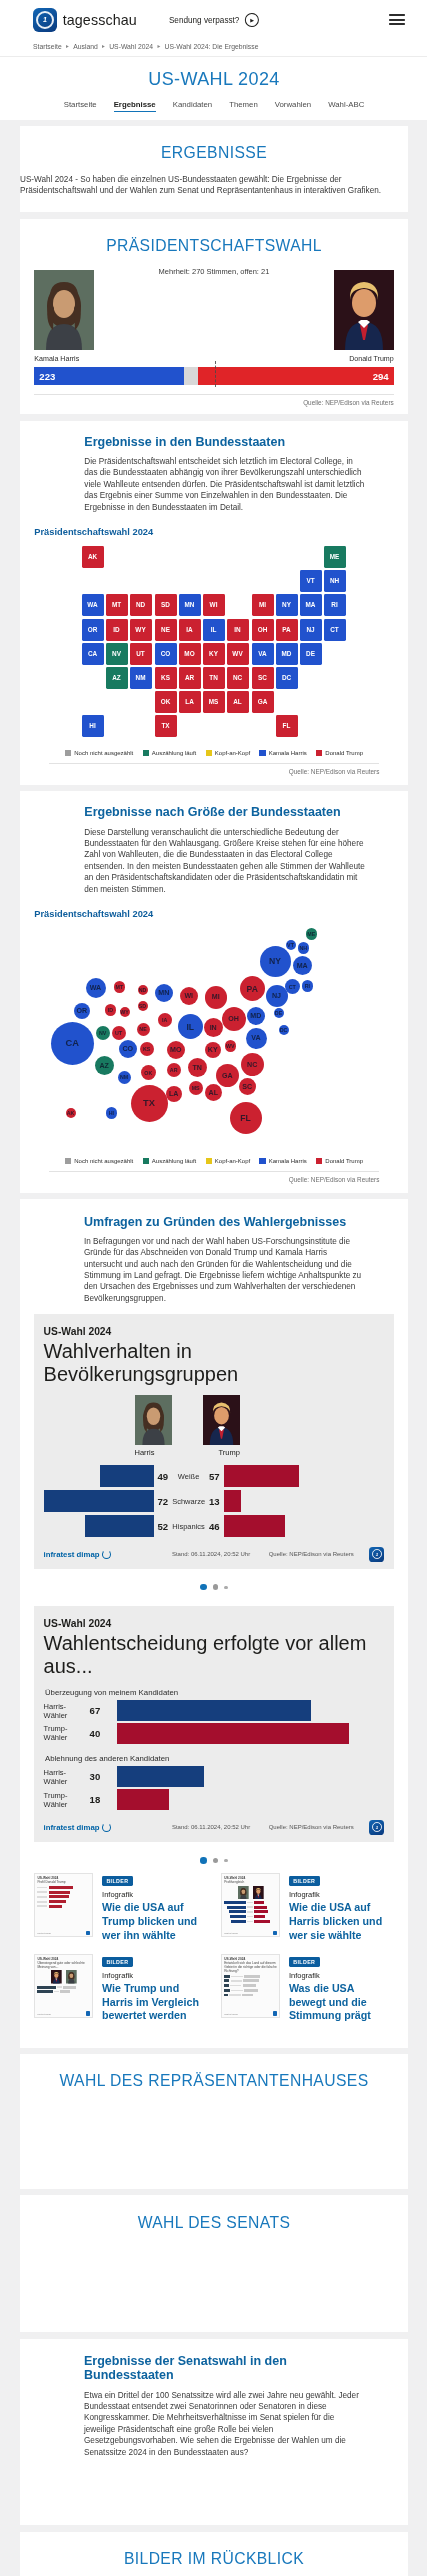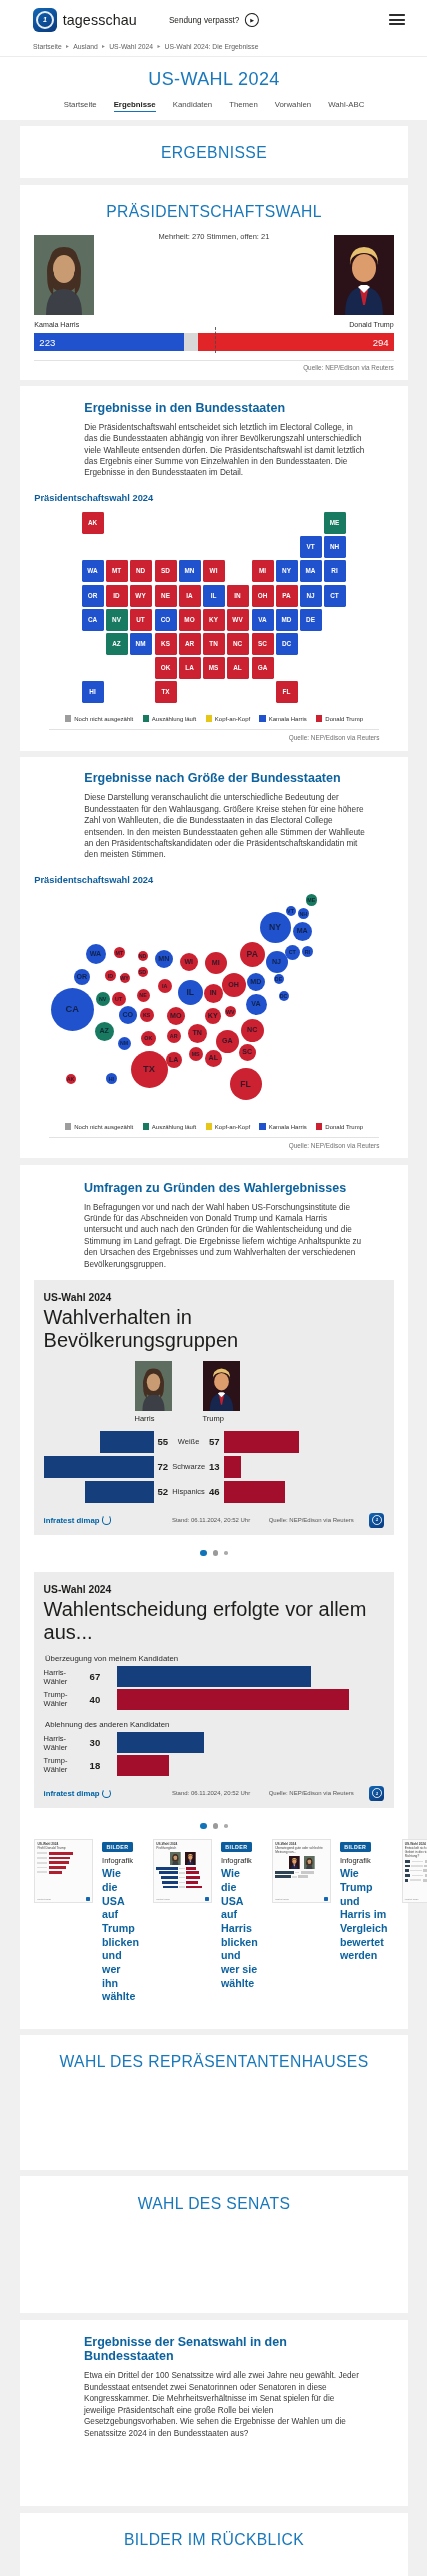--- a/index.html
+++ b/index.html
@@ -29,21 +29,21 @@
   .card p.body{font-size:8.2px;line-height:11.4px;color:#3a3a3a;margin:0;}
   .chart-label{color:#0d5d9c;font-size:9.3px;font-weight:bold;margin:14.3px 0 5.7px 14.3px;}
   
   .pres-top{position:relative;height:87px;margin:10px 14.3px 0;}
   .pres-note{position:absolute;left:0;right:0;top:1.4px;text-align:center;font-size:7.5px;color:#3a3a3a;}
   .photo{position:absolute;top:4.3px;width:60px;height:80px;overflow:hidden;}
   .photo svg{width:100%;height:100%;display:block;}
   .photo.left{left:0;} .photo.right{right:0;}
   .pres-names{display:flex;justify-content:space-between;margin:2.9px 14.3px 4.3px;font-size:7.1px;color:#2c2c2c;}
   .ebar{position:relative;display:flex;height:18px;margin:2.9px 14.3px 0;}
-  .ebar .seg{height:100%;display:flex;align-items:center;color:#fff;font-size:9.6px;font-weight:normal;}
+  .ebar .seg{height:100%;display:flex;align-items:center;color:#fff;font-size:9.6px;font-weight:bold;}
   .ebar .seg.first{padding-left:5px;}
   .ebar .seg.last{justify-content:flex-end;padding-right:5px;}
   .majority-mark{position:absolute;top:-6.4px;bottom:-1.4px;border-left:1.4px dashed #4a4a4a;opacity:.85;}
   .src-row{border-top:0.7px solid #e2e2e2;margin:8.6px 14.3px 0;padding:3.6px 0 8.6px;text-align:right;font-size:6.4px;color:#6f6f6f;}
   
   .mapbox{position:relative;width:359px;height:201px;margin:2.9px auto 4.3px;}
   .tile{position:absolute;width:22px;height:22px;border-radius:1.4px;color:#fff;font-size:6.4px;font-weight:bold;text-align:center;line-height:22px;cursor:pointer;}
   .legend{display:flex;justify-content:center;gap:9.3px;font-size:6px;color:#2e2e2e;margin:5.7px 0 0;flex-wrap:wrap;}
   .legend .li{display:flex;align-items:center;gap:2.9px;}
   .legend .sw{width:6.4px;height:6.4px;display:inline-block;}
@@ -51,21 +51,21 @@
   .bubblebox{position:relative;width:359px;height:227px;margin:4.3px auto 0;}
   .bub{position:absolute;border-radius:50%;display:flex;align-items:center;justify-content:center;color:rgba(12,20,40,.78);font-weight:bold;cursor:pointer;}
   
   .dimap{margin:10px 14.3px;background:#ececec;padding:10.7px 9.3px 7.1px;}
   .dimap .kicker{font-size:10.3px;font-weight:bold;margin:1.4px 0 2.9px;}
   .dimap .dtitle{font-size:20px;font-weight:400;color:#1d1d1b;margin:0 0 8.6px;}
   .cand-photos{display:flex;justify-content:center;gap:31px;transform:translateX(-27px);}
   .cand{width:37px;height:50px;overflow:hidden;}
   .cand svg{width:100%;height:100%;display:block;}
   .cand-names{display:flex;justify-content:center;gap:31px;transform:translateX(-27px);font-size:7.5px;margin:2.9px 0 8.6px;}
-  .cand-names span{width:37px;}
+  .cand-names span{width:37px;margin-left:16px;}
   .drow{display:flex;align-items:stretch;height:21.4px;margin-bottom:3.6px;}
   .dleft{width:110px;display:flex;justify-content:flex-end;}
   .dright{flex:1;display:flex;}
   .dval{width:18.5px;display:flex;align-items:center;justify-content:center;font-size:9.6px;font-weight:bold;}
   .dcat{width:33px;display:flex;align-items:center;justify-content:center;font-size:7.5px;color:#2e2e2e;}
   .dbar{height:100%;}
   .dimap-foot{display:flex;align-items:center;margin-top:10px;font-size:6px;color:#555;}
   .idlogo{color:#0063a6;font-size:7.8px;font-weight:bold;display:flex;align-items:center;gap:2.1px;}
   .idmark{width:7.1px;height:7.1px;border:1.8px solid #0063a6;border-radius:50%;border-top-color:transparent;display:inline-block;}
   .foot-stand{margin-left:auto;}
@@ -76,21 +76,21 @@
   .rrow{display:flex;align-items:center;height:20.7px;margin-bottom:2.1px;}
   .rname{width:46px;font-size:7.5px;color:#2e2e2e;}
   .rval{width:27px;font-size:9.6px;font-weight:bold;}
   .rbar{height:20.7px;}
   .dots{display:flex;justify-content:center;align-items:center;gap:5.7px;height:17px;}
   .dot{border-radius:50%;cursor:pointer;}
   .dot.d1{width:6.4px;height:6.4px;background:#1173b8;}
   .dot.d2{width:5.7px;height:5.7px;background:#9a9a9a;}
   .dot.d3{width:3.6px;height:3.6px;background:#ababab;}
   
-  .teasers{display:grid;grid-template-columns:1fr 1fr 1fr 1fr;gap:11.4px 14.3px;margin:4.3px 14.3px 13px;}
+  .teasers{display:grid;grid-template-columns:1fr 1fr;gap:11.4px 14.3px;margin:4.3px 14.3px 13px;}
   .teaser{display:flex;cursor:pointer;}
   .thumb{width:53px;height:58px;background:#fbfbfb;border:0.7px solid #e3e3e3;padding:2.1px;flex-shrink:0;font-size:3.2px;color:#444;position:relative;overflow:hidden;}
   .thumb .tk{font-weight:bold;font-size:3.2px;}
   .thumb .tt{font-size:3.2px;margin-bottom:1.4px;}
   .mini-row{display:flex;align-items:center;gap:1.4px;height:3.6px;margin-bottom:1.1px;}
   .mini-bar{height:2.9px;}
   .mini-foot{position:absolute;bottom:1.4px;left:2.1px;right:2.1px;display:flex;justify-content:space-between;align-items:center;font-size:2.1px;color:#888;}
   .mini-ard{width:4.3px;height:4.3px;background:#1266b4;border-radius:0.7px;}
   .mini-photos{display:flex;gap:4.3px;justify-content:center;margin:1.4px 0;}
   .mini-photos .mp{width:10.7px;height:13.5px;overflow:hidden;}
@@ -138,20 +138,21 @@
       <span class="tab active">Ergebnisse</span>
       <span class="tab">Kandidaten</span>
       <span class="tab">Themen</span>
       <span class="tab">Vorwahlen</span>
       <span class="tab">Wahl-ABC</span>
     </div>
 </div>
 
 <section class="card" style="padding-bottom:15.7px">
   <h2 class="sec-title">ERGEBNISSE</h2>
+  <p class="body narrow" style="margin-top:11.4px">US-Wahl 2024 - So haben die einzelnen US-Bundesstaaten gewählt: Die Ergebnisse der Präsidentschaftswahl und der Wahlen zum Senat und Repräsentantenhaus in interaktiven Grafiken.</p>
 </section>
 
 <section class="card">
   <h2 class="sec-title">PRÄSIDENTSCHAFTSWAHL</h2>
   <div class="pres-top">
     <div class="pres-note">Mehrheit: 270 Stimmen, offen: 21</div>
     <div class="photo left">
         <svg viewBox="0 0 60 80" preserveAspectRatio="none">
           <rect width="60" height="80" fill="#5d6e60"></rect>
           <ellipse cx="30" cy="36" rx="17" ry="22" fill="#452f22"></ellipse>
@@ -388,21 +389,21 @@
     </div>
     <div class="cand-names">
       <span>Harris</span>
       <span>Trump</span>
     </div>
     <div id="demo-rows">
         <div class="drow">
           <div class="dleft">
             <div class="dbar" style="width: 54px; background: rgb(21, 62, 125);"></div>
           </div>
-          <div class="dval">55</div>
+          <div class="dval">49</div>
           <div class="dcat">Weiße</div>
           <div class="dval">57</div>
           <div class="dright">
             <div class="dbar" style="width: 75px; background: rgb(164, 14, 45);"></div>
           </div>
         </div>
         <div class="drow">
           <div class="dleft">
             <div class="dbar" style="width: 112px; background: rgb(21, 62, 125);"></div>
           </div>

